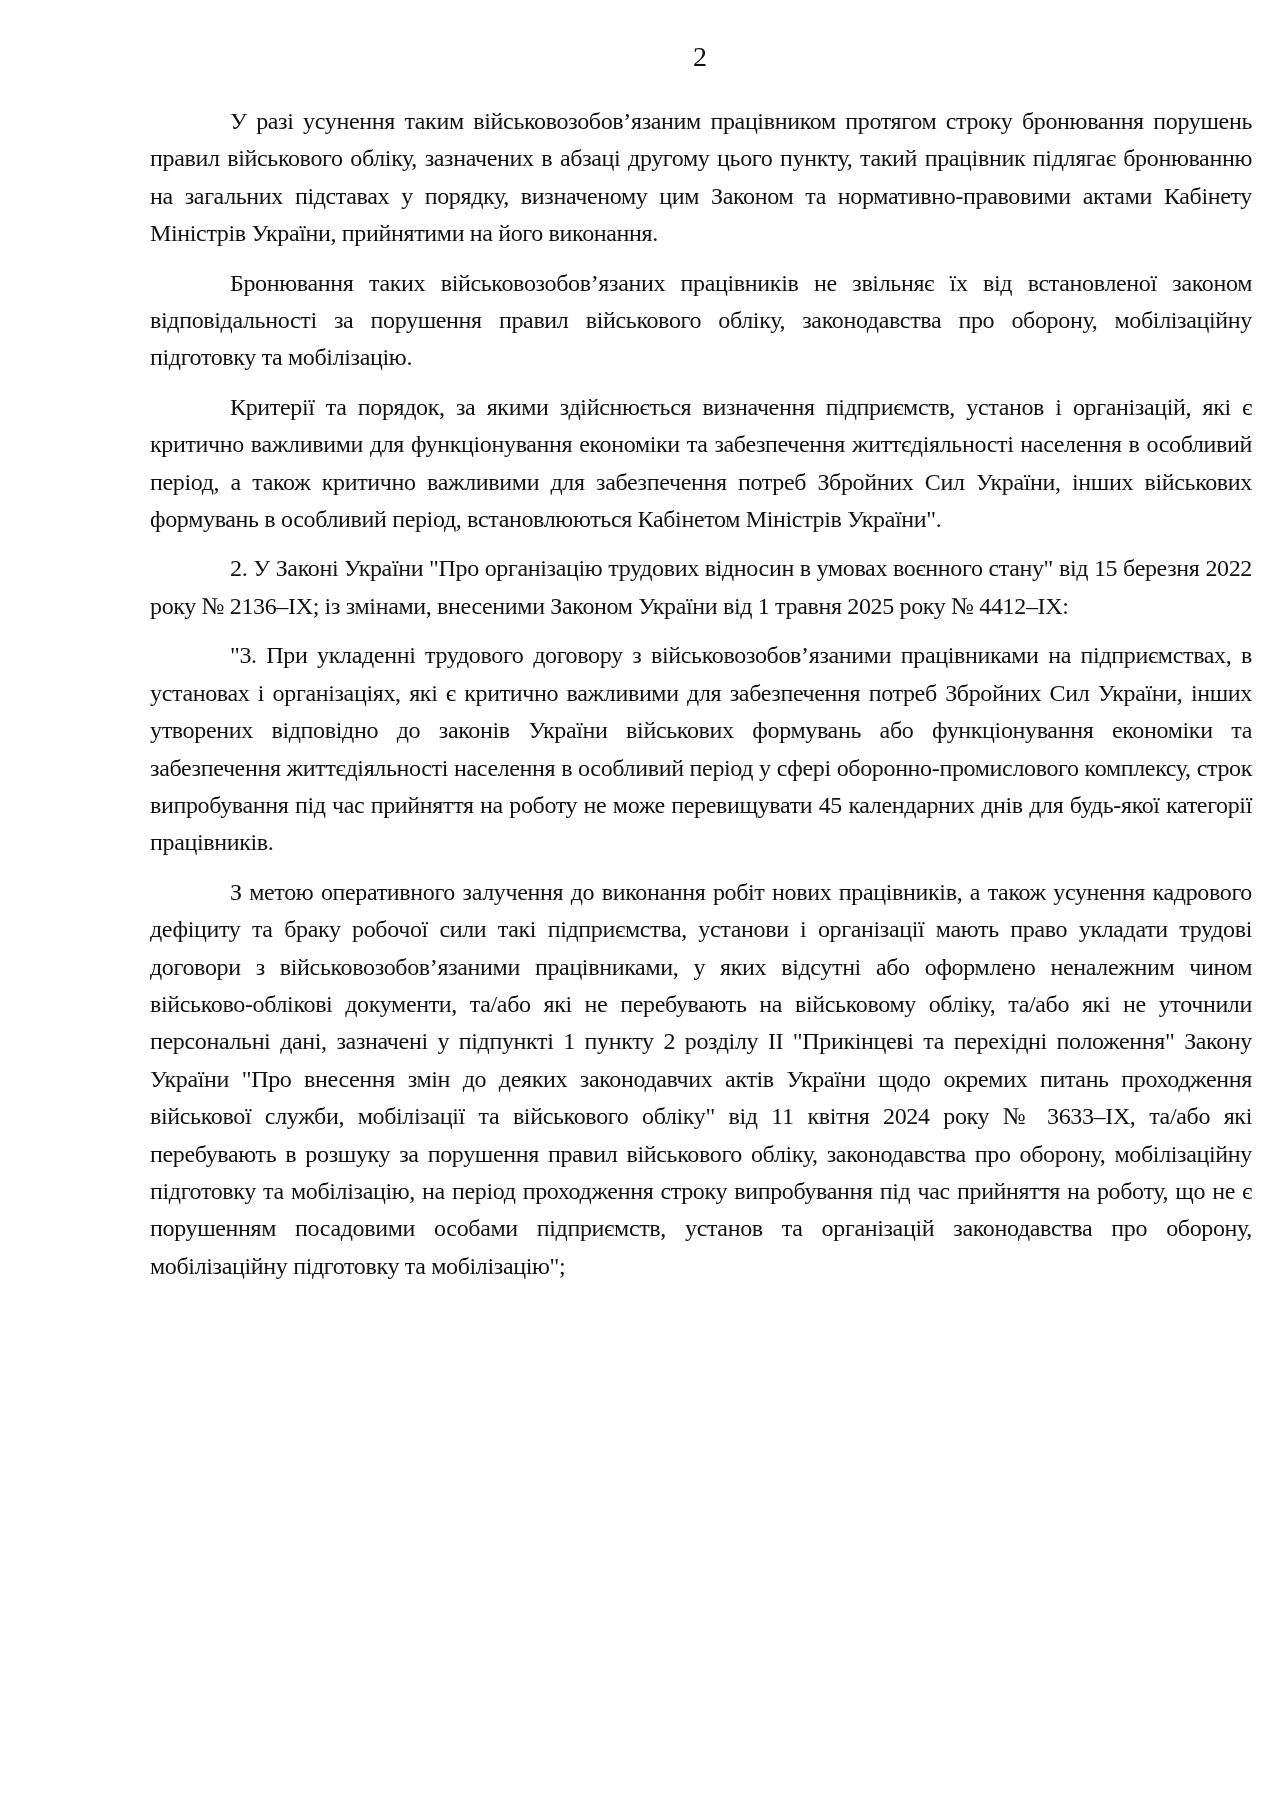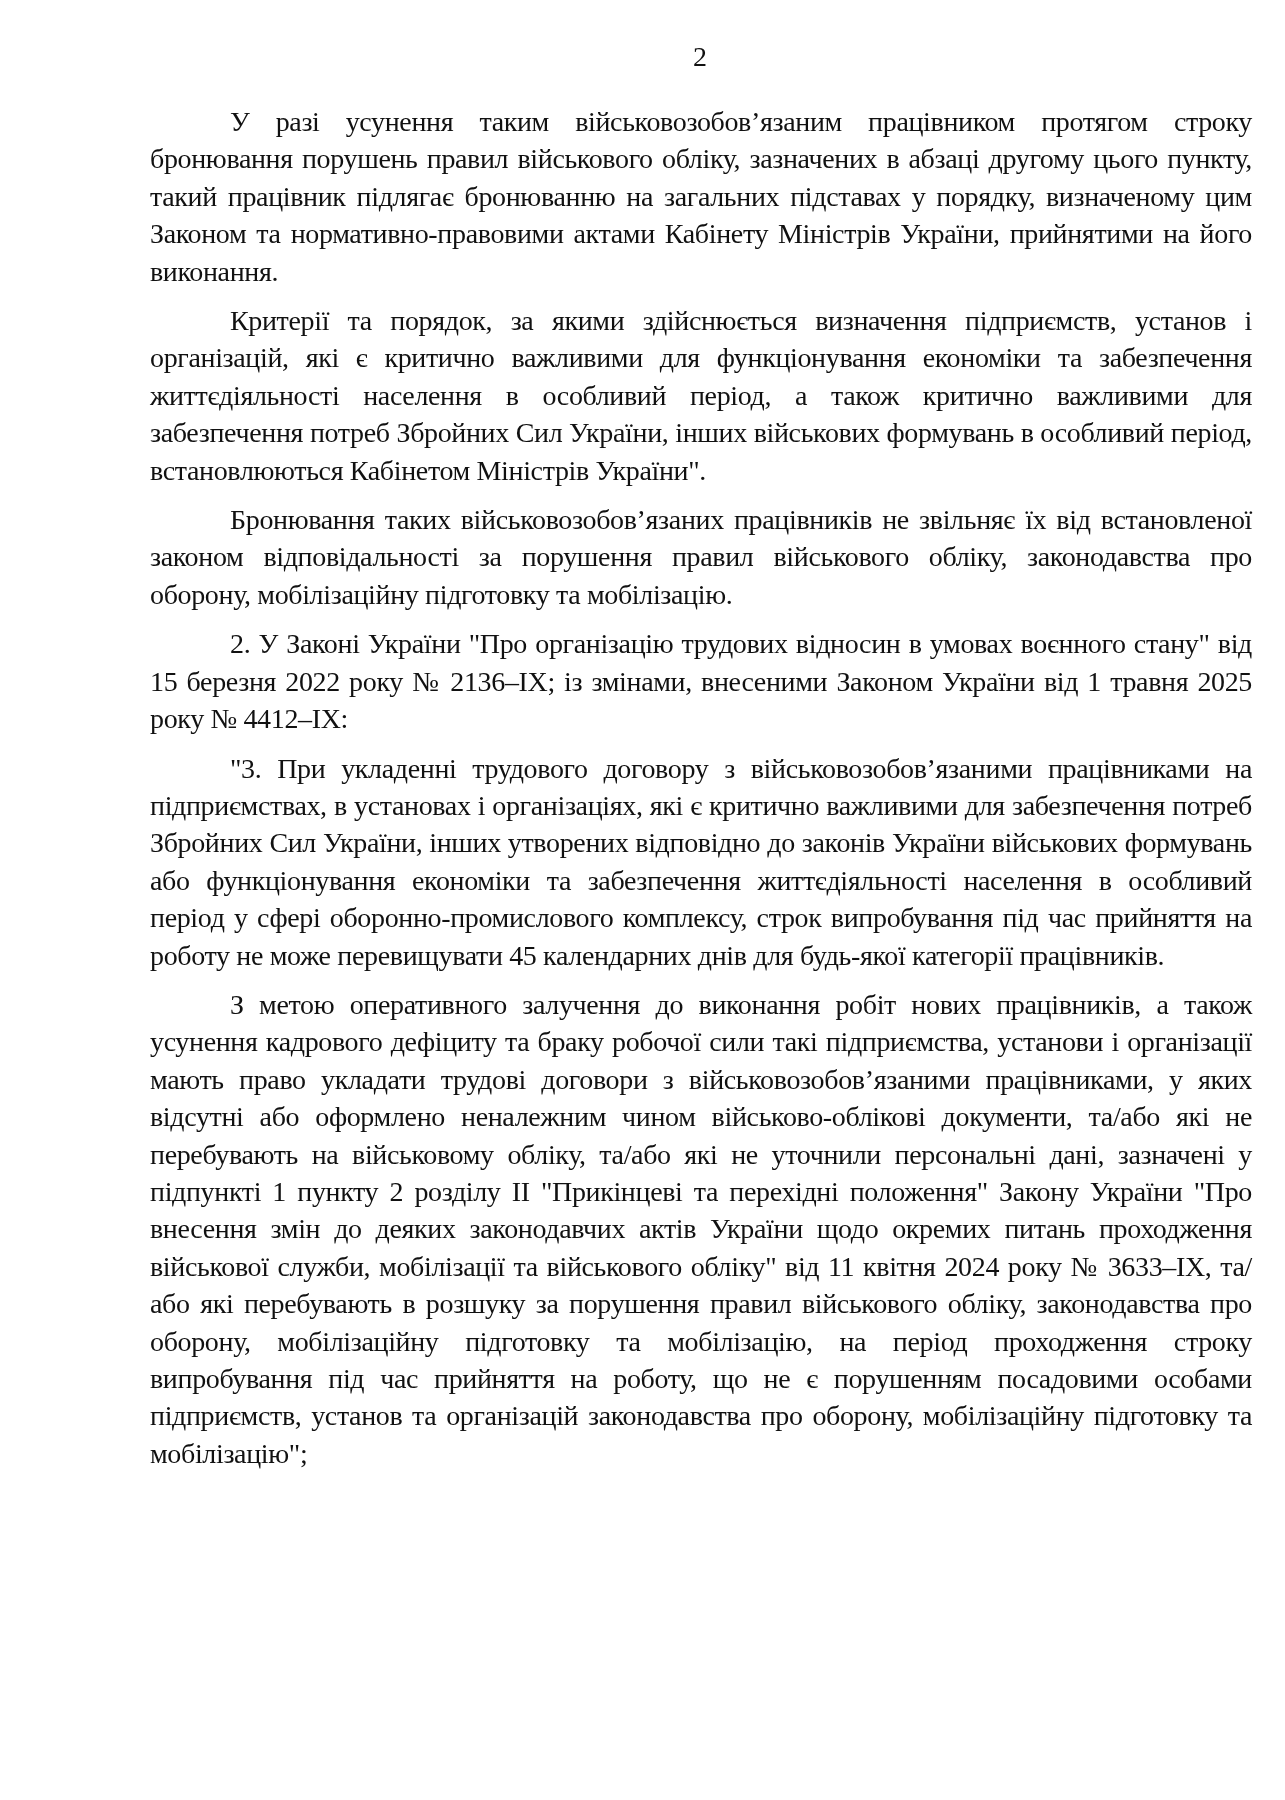--- a/index.html
+++ b/index.html
@@ -25,33 +25,33 @@
       line-height: 34px;
     }
     .content {
       position: absolute;
       top: 103px;
       left: 150px;
       width: 1102px;
     }
     .para {
       margin: 0 0 12px 0;
-      font-size: 28px;
+      font-size: 24px;
       line-height: 37.4px;
       text-align: justify;
       text-indent: 80px;
       letter-spacing: -0.35px;
       word-spacing: 0px;
     }
   </style>
 </head>
 <body>
 
 <div class="page-number">2</div>
 
 <div class="content">
   <p class="para">У разі усунення таким військовозобов’язаним працівником протягом строку бронювання порушень правил військового обліку, зазначених в абзаці другому цього пункту, такий працівник підлягає бронюванню на загальних підставах у порядку, визначеному цим Законом та нормативно-правовими актами Кабінету Міністрів України, прийнятими на його виконання.</p>
+  <p class="para">Бронювання таких військовозобов’язаних працівників не звільняє їх від встановленої законом відповідальності за порушення правил військового обліку, законодавства про оборону, мобілізаційну підготовку та мобілізацію.</p>
   <p class="para">Критерії та порядок, за якими здійснюється визначення підприємств, установ і організацій, які є критично важливими для функціонування економіки та забезпечення життєдіяльності населення в особливий період, а також критично важливими для забезпечення потреб Збройних Сил України, інших військових формувань в особливий період, встановлюються Кабінетом Міністрів України".</p>
-  <p class="para">Бронювання таких військовозобов’язаних працівників не звільняє їх від встановленої законом відповідальності за порушення правил військового обліку, законодавства про оборону, мобілізаційну підготовку та мобілізацію.</p>
   <p class="para">2. У Законі України "Про організацію трудових відносин в умовах воєнного стану" від 15 березня 2022 року № 2136–IX; із змінами, внесеними Законом України від 1 травня 2025 року № 4412–IX:</p>
   <p class="para">"3. При укладенні трудового договору з військовозобов’язаними працівниками на підприємствах, в установах і організаціях, які є критично важливими для забезпечення потреб Збройних Сил України, інших утворених відповідно до законів України військових формувань або функціонування економіки та забезпечення життєдіяльності населення в особливий період у сфері оборонно-промислового комплексу, строк випробування під час прийняття на роботу не може перевищувати 45 календарних днів для будь-якої категорії працівників.</p>
   <p class="para">З метою оперативного залучення до виконання робіт нових працівників, а також усунення кадрового дефіциту та браку робочої сили такі підприємства, установи і організації мають право укладати трудові договори з військовозобов’язаними працівниками, у яких відсутні або оформлено неналежним чином військово-облікові документи, та/або які не перебувають на військовому обліку, та/або які не уточнили персональні дані, зазначені у підпункті 1 пункту 2 розділу II "Прикінцеві та перехідні положення" Закону України "Про внесення змін до деяких законодавчих актів України щодо окремих питань проходження військової служби, мобілізації та військового обліку" від 11 квітня 2024 року № 3633–IX, та/або які перебувають в розшуку за порушення правил військового обліку, законодавства про оборону, мобілізаційну підготовку та мобілізацію, на період проходження строку випробування під час прийняття на роботу, що не є порушенням посадовими особами підприємств, установ та організацій законодавства про оборону, мобілізаційну підготовку та мобілізацію";</p>
 </div>
 
 </body></html>

